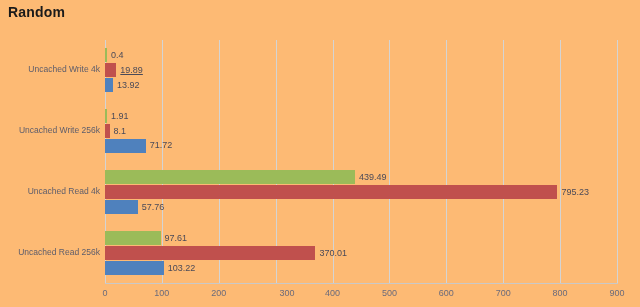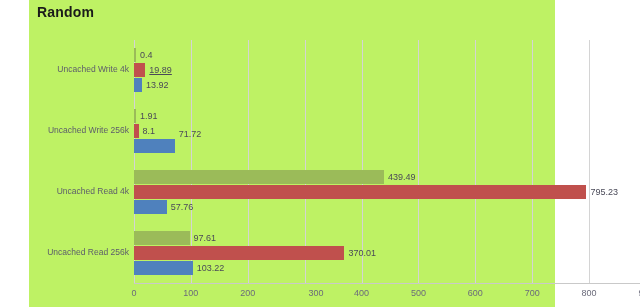--- a/index.html
+++ b/index.html
@@ -5,24 +5,23 @@
   * { box-sizing: border-box; }
   html, body {
     margin: 0; padding: 0;
     width: 640px; height: 307px;
     background: #ffffff;
     font-family: "Liberation Sans", sans-serif;
     overflow: hidden;
   }
   #chart-root {
     position: relative;
-    width: 526px;
+    width: 640px;
     height: 307px;
-    background: #bef264;
-    margin-left: 29px;
+    background: #fdba74;
   }
   #chart-title {
     position: absolute;
     left: 8px;
     top: 4px;
     font-size: 14px;
     font-weight: bold;
     color: #1a1a1a;
     letter-spacing: 0.2px;
   }
@@ -118,21 +117,21 @@
       <div class="bar-value" style="top: 8.375px; left: 6px; color: rgb(74, 74, 88);">0.4</div>
       <div class="bar" style="top: 23.375px; width: 11.3152px; background: rgb(192, 80, 77);"></div>
       <div class="bar-value" style="top: 23.375px; left: 15.3152px; color: rgb(74, 74, 88); text-decoration: underline;">19.89</div>
       <div class="bar" style="top: 38.375px; width: 7.91893px; background: rgb(79, 129, 189);"></div>
       <div class="bar-value" style="top: 38.375px; left: 11.9189px; color: rgb(74, 74, 88);">13.92</div>
       <div class="bar" style="top: 69.125px; width: 2px; background: rgb(155, 187, 89);"></div>
       <div class="bar-value" style="top: 69.125px; left: 6px; color: rgb(74, 74, 88);">1.91</div>
       <div class="bar" style="top: 84.125px; width: 4.608px; background: rgb(192, 80, 77);"></div>
       <div class="bar-value" style="top: 84.125px; left: 8.608px; color: rgb(74, 74, 88);">8.1</div>
       <div class="bar" style="top: 99.125px; width: 40.8007px; background: rgb(79, 129, 189);"></div>
-      <div class="bar-value" style="top: 87px; left: 44.8007px; color: rgb(74, 74, 88);">71.72</div>
+      <div class="bar-value" style="top: 98px; left: 44.8007px; color: rgb(74, 74, 88);">71.72</div>
       <div class="bar" style="top: 129.875px; width: 250.021px; background: rgb(155, 187, 89);"></div>
       <div class="bar-value" style="top: 129.875px; left: 254.021px; color: rgb(74, 74, 88);">439.49</div>
       <div class="bar" style="top: 144.875px; width: 452.398px; background: rgb(192, 80, 77);"></div>
       <div class="bar-value" style="top: 144.875px; left: 456.398px; color: rgb(74, 74, 88);">795.23</div>
       <div class="bar" style="top: 159.875px; width: 32.859px; background: rgb(79, 129, 189);"></div>
       <div class="bar-value" style="top: 159.875px; left: 36.859px; color: rgb(74, 74, 88);">57.76</div>
       <div class="bar" style="top: 190.625px; width: 55.5292px; background: rgb(155, 187, 89);"></div>
       <div class="bar-value" style="top: 190.625px; left: 59.5292px; color: rgb(74, 74, 88);">97.61</div>
       <div class="bar" style="top: 205.625px; width: 210.495px; background: rgb(192, 80, 77);"></div>
       <div class="bar-value" style="top: 205.625px; left: 214.495px; color: rgb(74, 74, 88);">370.01</div>

